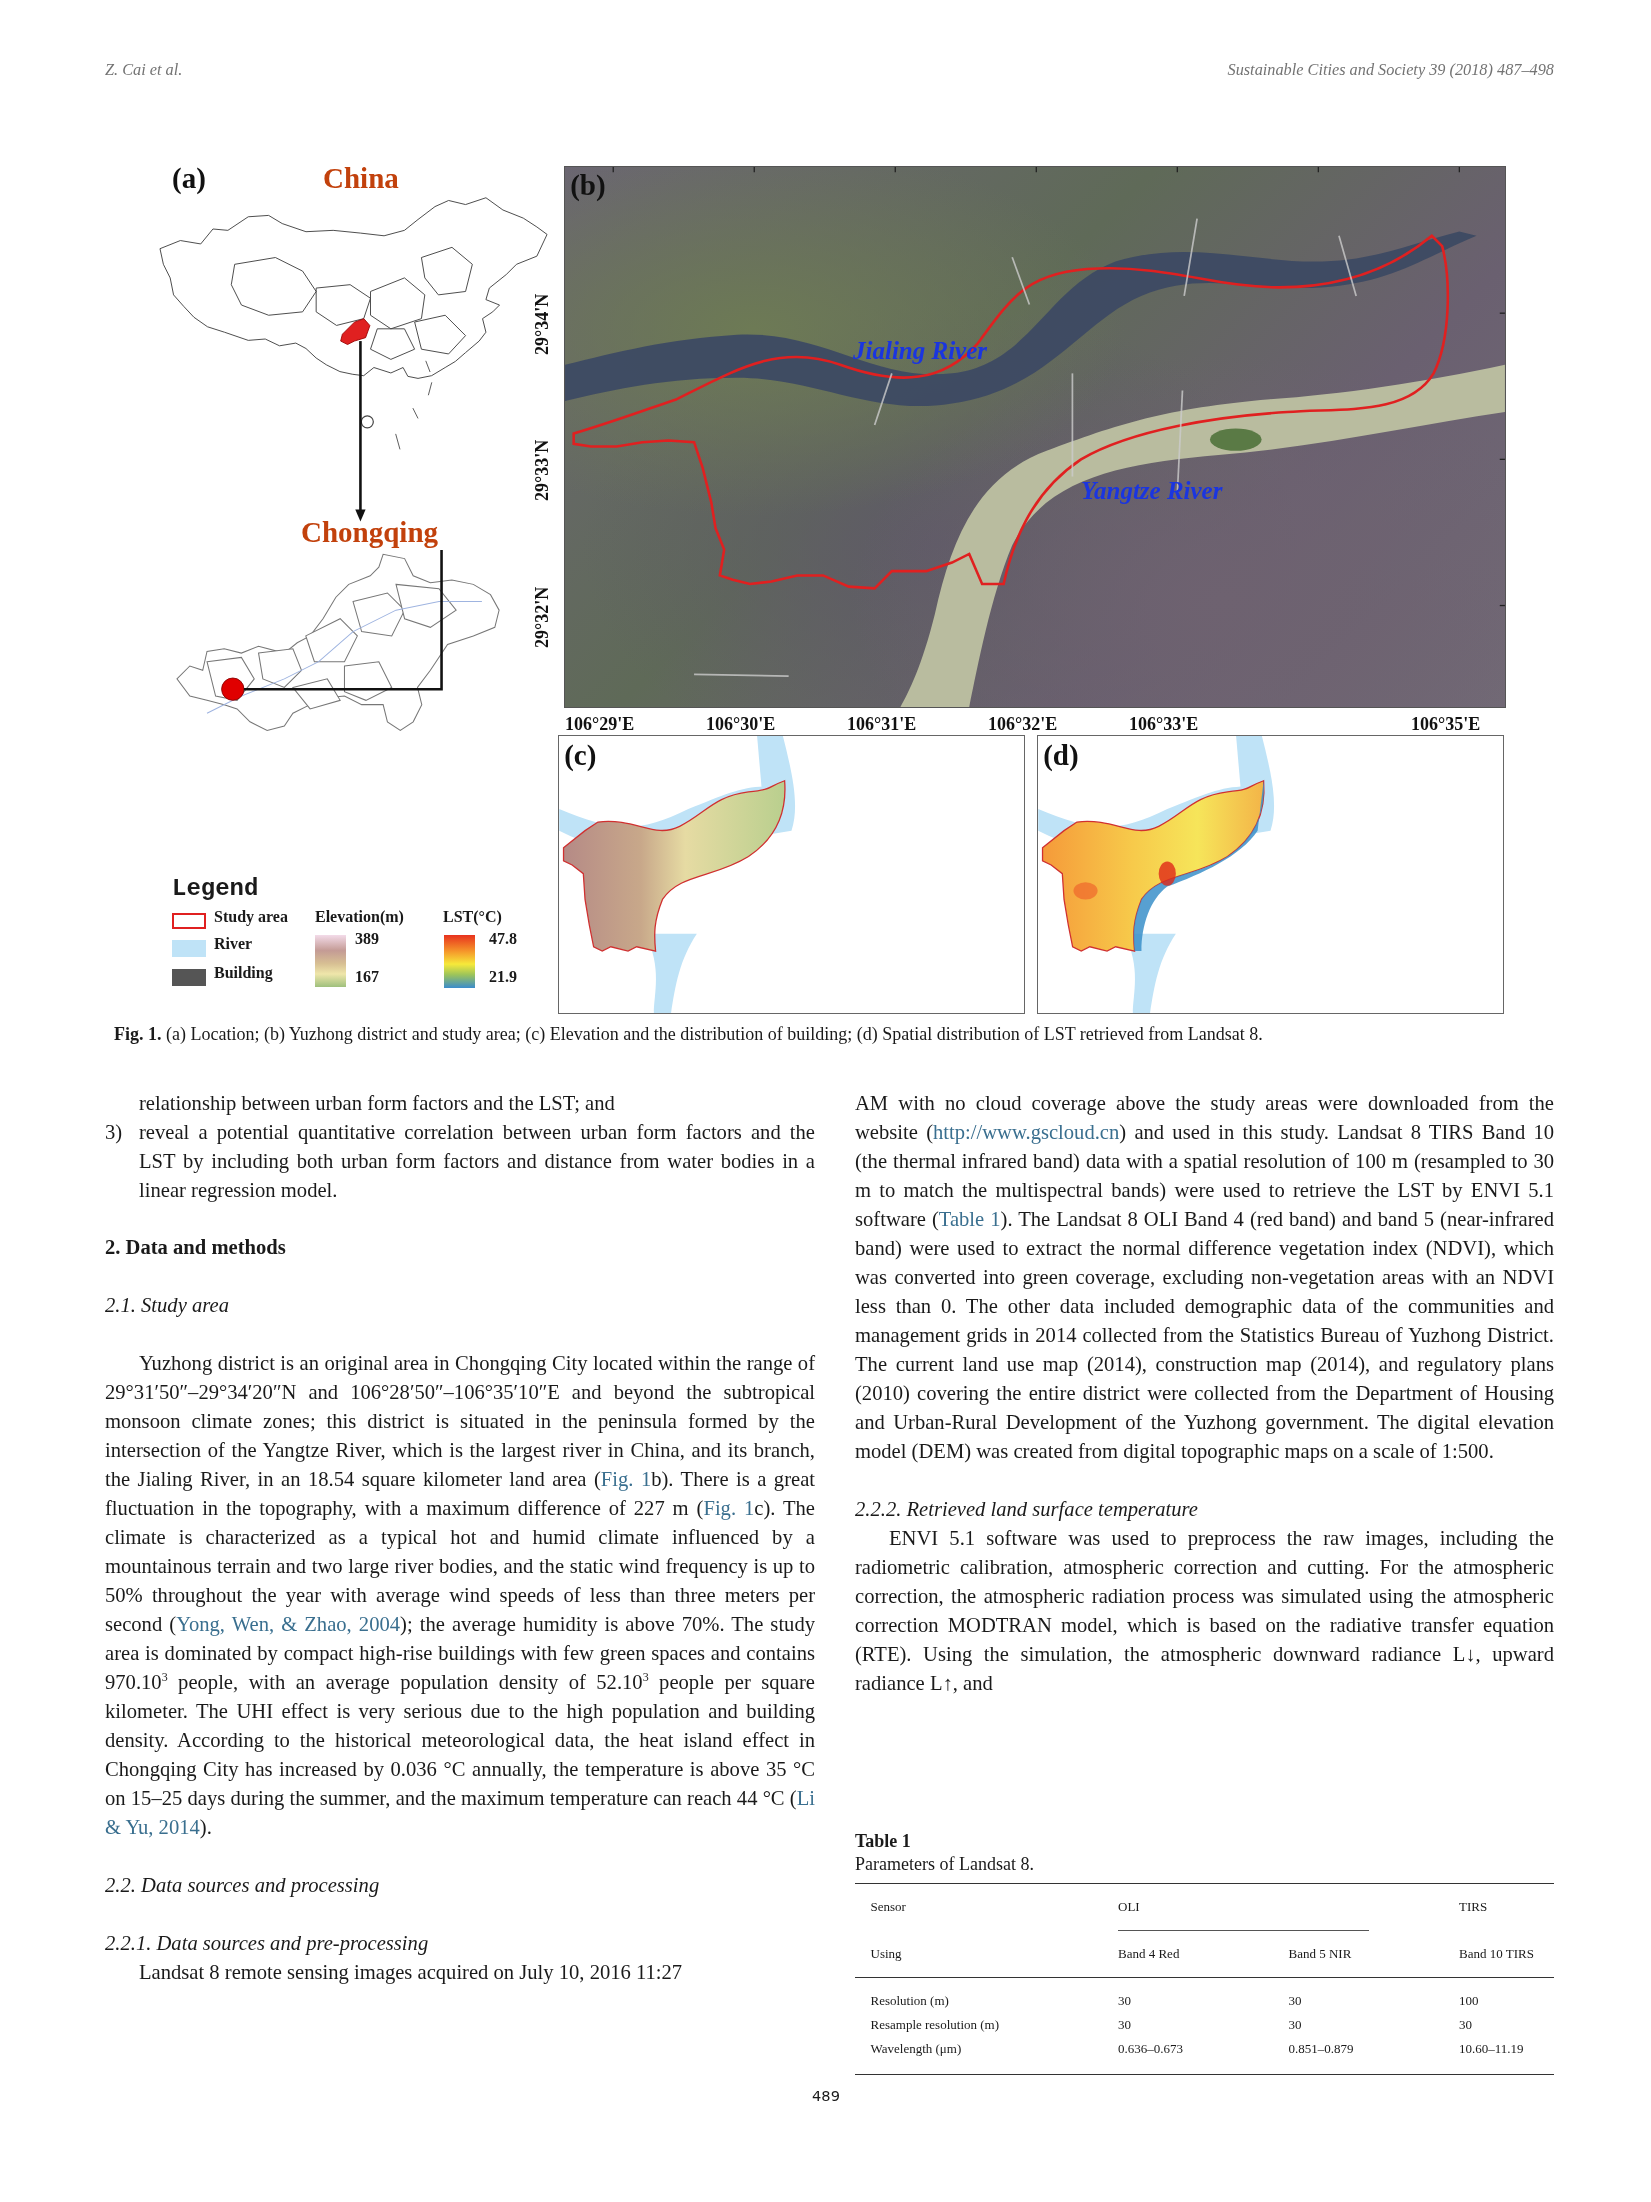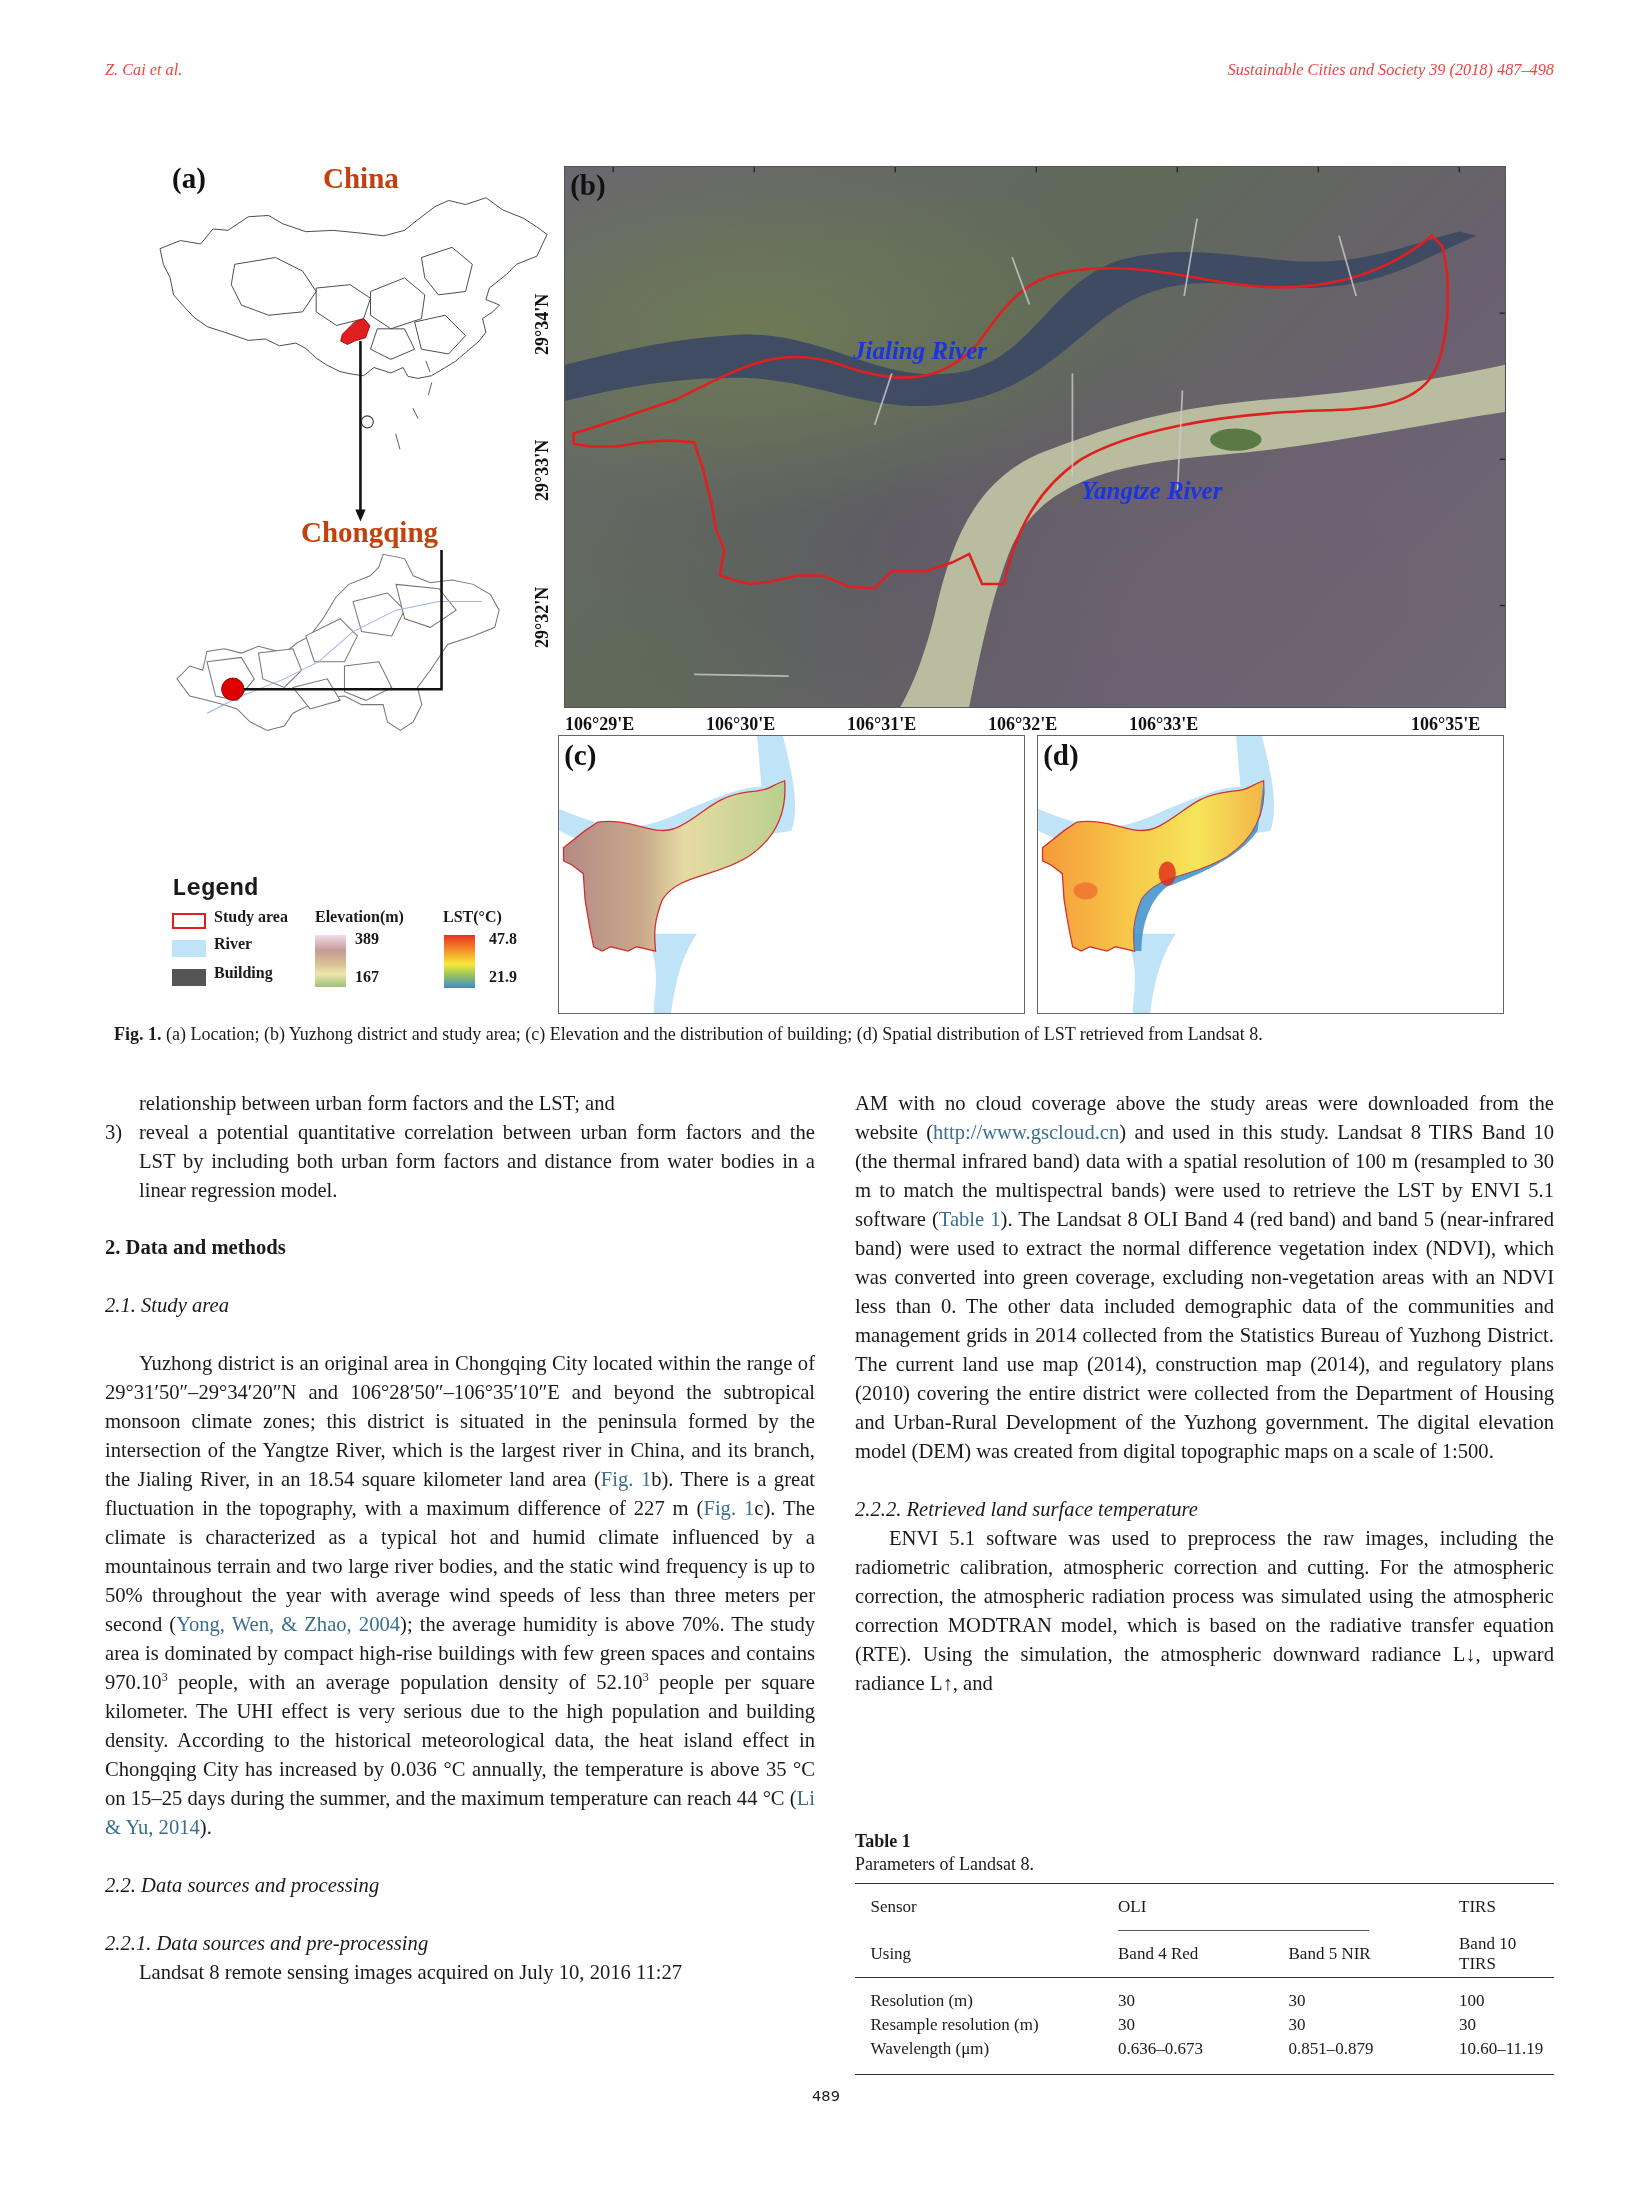--- a/index.html
+++ b/index.html
@@ -1,19 +1,19 @@
 <!DOCTYPE html>
 <html style="font-size:13.8px"><head>
 <meta charset="utf-8">
 <style>
   html, body { margin: 0; padding: 0; background: #ffffff; }
   body { width: 1652px; height: 2203px; position: relative; overflow: hidden;
          font-family: "Liberation Serif", "DejaVu Serif", serif; color: #1a1a1a; }
   .abs { position: absolute; }
-  .running-head { top: 60px; font-style: italic; font-size: 16.3px; color: #ef4444; }
+  .running-head { top: 60px; font-style: italic; font-size: 16.3px; color: #737373; }
   
   .fig { left: 155px; top: 159px; width: 1359px; height: 856px; }
   .panel-label { font-weight: bold; font-size: 29px; color: #111; }
   .map-title { font-weight: bold; font-size: 29px; color: #c2410c; }
   .sat { left: 409px; top: 6.9px; width: 940px; height: 540px; border: 0.9px solid #555;
          background:
           radial-gradient(ellipse at 20% 30%, #6d7a55 0, transparent 35%),
           radial-gradient(ellipse at 70% 80%, #6e6270 0, transparent 40%),
           radial-gradient(ellipse at 40% 70%, #5e5a66 0, transparent 45%),
           linear-gradient(135deg, #6b6672 0%, #5f6a58 40%, #6a6070 70%, #726a76 100%);
@@ -34,21 +34,21 @@
   .h-bold { font-weight: bold; font-size: 20.6px; }
   .h-ital { font-style: italic; font-size: 20.6px; }
   .link { color: #3a6f8f; }
   sup { font-size: 12px; line-height: 0; }
   .list-item { display: flex; }
   .list-num { width: 34px; flex: none; text-align: left; }
   .list-body { flex: 1; text-align: justify; }
   
   .tbl-title { font-weight: bold; font-size: 18px; }
   .tbl-sub { font-size: 18px; }
-  table.params { border-collapse: collapse; width: 699px; font-size: 17px; }
+  table.params { border-collapse: collapse; width: 699px; font-size: 13px; }
   table.params td { padding: 0 0 0 15.5px; vertical-align: middle; }
   .page-num { left: 0; width: 1652px; top: 2087px; text-align: center; font-family: "DejaVu Sans", sans-serif; font-size: 14.6px; }
 </style>
 </head>
 <body>
 
 <div class="abs running-head" style="left:105px;">Z. Cai et al.</div>
 <div class="abs running-head" style="right:98px;">Sustainable Cities and Society 39 (2018) 487–498</div>
 
 <div class="abs fig">

